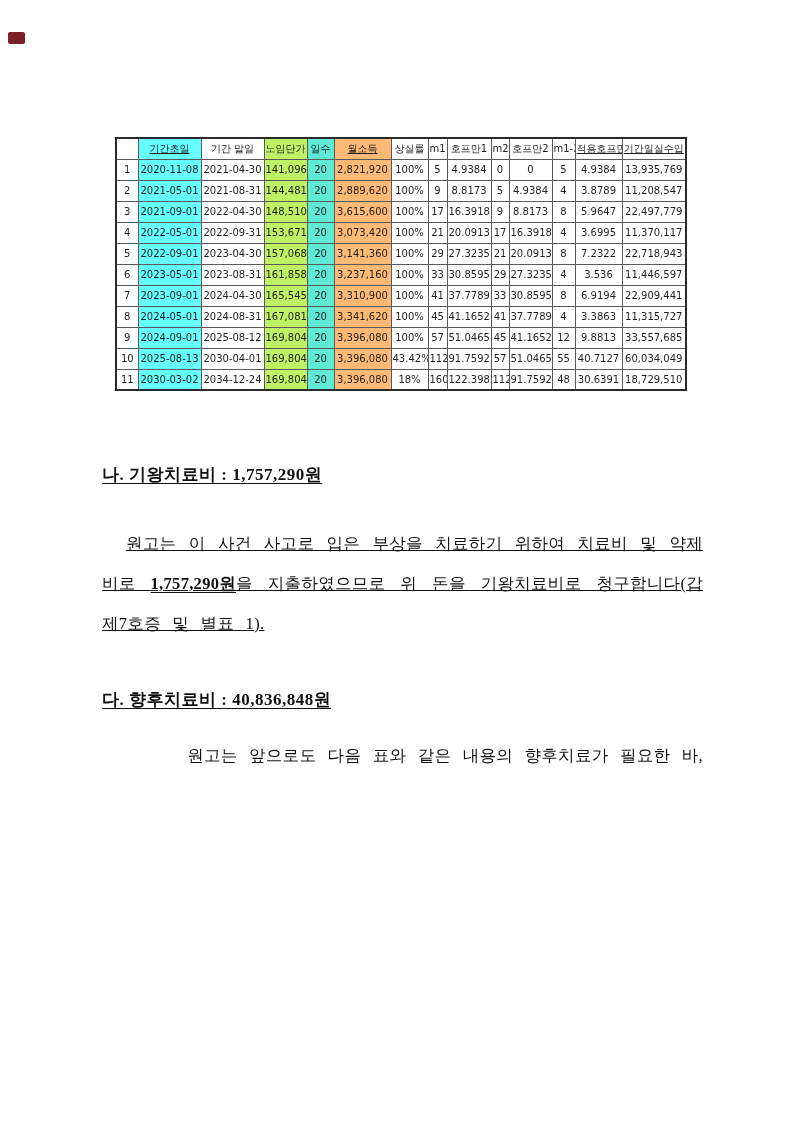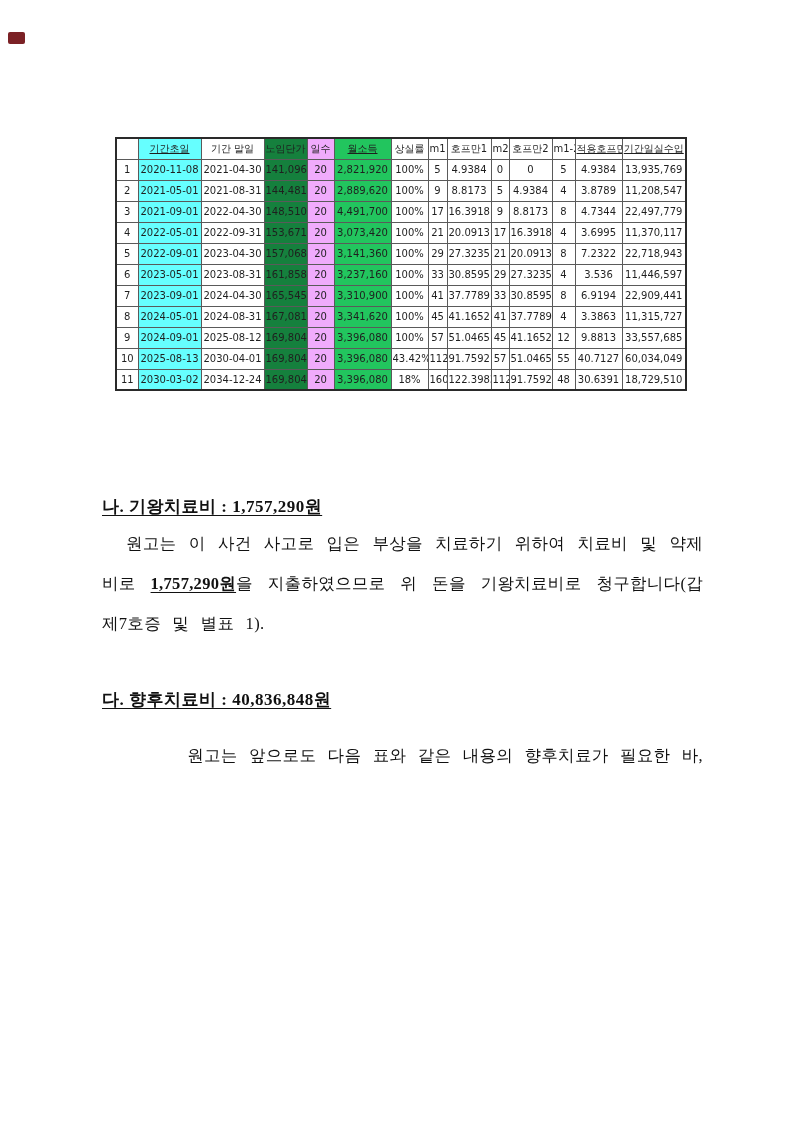--- a/index.html
+++ b/index.html
@@ -43,23 +43,23 @@
     height: 21px;
     text-align: center;
     vertical-align: middle;
     padding: 0 1px;
     overflow: hidden;
     white-space: nowrap;
     font-weight: normal;
   }
   table.income th.u { text-decoration: underline; }
   .bg-cyan     { background: #66FFFF; }
-  .bg-yellow   { background: #15803d; }
-  .bg-orange   { background: #f0abfc; margin-left: 28px; }
-  .bg-lavender { background: #22c55e; }
+  .bg-yellow   { background: #bef264; }
+  .bg-orange   { background: #5eead4; margin-left: 28px; }
+  .bg-lavender { background: #fdba74; }
   
   .doc-heading {
     position: absolute;
     left: 102px;
     font-size: 17px;
     font-weight: bold;
     text-decoration: underline;
     text-underline-offset: 3px;
     letter-spacing: 0.5px;
     color: #111;
@@ -158,28 +158,28 @@
             <td>4</td>
             <td>3.8789</td>
             <td>11,208,547</td>
           </tr>
           <tr>
             <td>3</td>
             <td class="bg-cyan">2021-09-01</td>
             <td>2022-04-30</td>
             <td class="bg-yellow">148,510</td>
             <td class="bg-orange">20</td>
-            <td class="bg-lavender">4,491,700</td>
+            <td class="bg-lavender">3,615,600</td>
             <td>100%</td>
             <td>17</td>
             <td>16.3918</td>
             <td>9</td>
             <td>8.8173</td>
             <td>8</td>
-            <td>4.7344</td>
+            <td>5.9647</td>
             <td>22,497,779</td>
           </tr>
           <tr>
             <td>4</td>
             <td class="bg-cyan">2022-05-01</td>
             <td>2022-09-31</td>
             <td class="bg-yellow">153,671</td>
             <td class="bg-orange">20</td>
             <td class="bg-lavender">3,073,420</td>
             <td>100%</td>
@@ -300,21 +300,21 @@
             <td>112</td>
             <td>91.7592</td>
             <td>48</td>
             <td>30.6391</td>
             <td>18,729,510</td>
           </tr>
         </tbody>
       </table>
   </div>
 
-  <div class="doc-heading" style="top: 463px; margin-top: 32px;">나. 기왕치료비 : 1,757,290원</div>
-
-  <div class="doc-para" style="top: 524px;"><span>원고는 이 사건 사고로 입은 부상을 치료하기 위하여 치료비 및 약제비로 </span><span class="bold-underline">1,757,290원</span><span>을 지출하였으므로 위 돈을 기왕치료비로 청구합니다(갑 제7호증 및 별표 1).</span></div>
+  <div class="doc-heading" style="top: 463px;">나. 기왕치료비 : 1,757,290원</div>
+
+  <div class="doc-para" style="top: 524px; text-decoration: underline;"><span>원고는 이 사건 사고로 입은 부상을 치료하기 위하여 치료비 및 약제비로 </span><span class="bold-underline">1,757,290원</span><span>을 지출하였으므로 위 돈을 기왕치료비로 청구합니다(갑 제7호증 및 별표 1).</span></div>
 
   <div class="doc-heading" style="top: 677px; margin-top: 11px;">다. 향후치료비 : 40,836,848원</div>
 
   <div class="doc-para single" style="top: 736px;">원고는 앞으로도 다음 표와 같은 내용의 향후치료가 필요한 바,</div>
 
 </div>
 
 </body></html>

